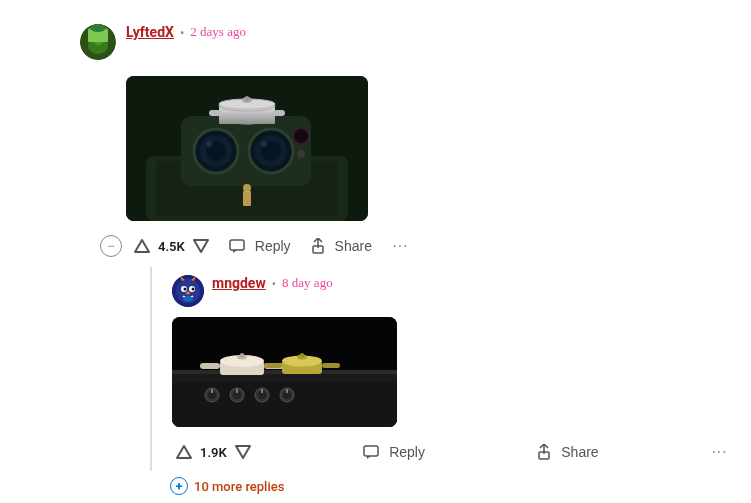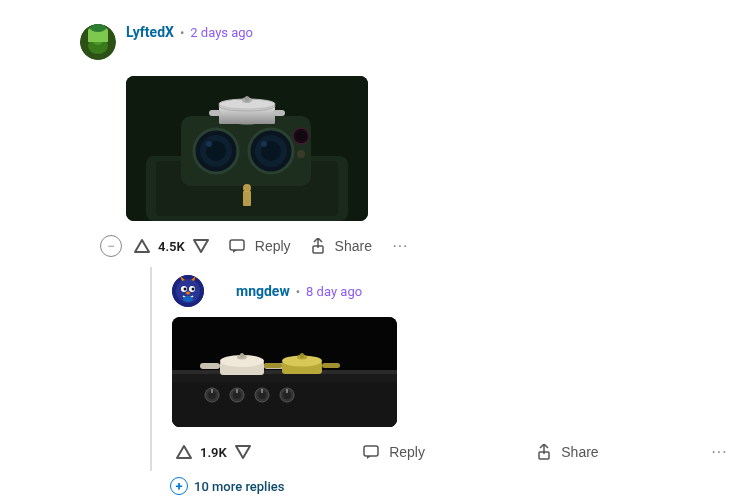--- a/index.html
+++ b/index.html
@@ -77,31 +77,33 @@
 
     .comment-header {
       display: flex;
       align-items: center;
       gap: 6px;
     }
 
     .username {
       font-weight: 700;
       font-size: 14px;
-      color: #0369a1;
+      color: #b91c1c;
+      text-decoration: underline;
     }
 
     .dot {
       color: #888;
       font-size: 13px;
     }
 
     .timestamp {
-      color: #8b5cf6;
+      color: #ec4899;
       font-size: 13px;
+      font-family: Liberation Serif, serif;
     }
 
     .post-image-container {
       margin: 8px 0 0 0;
       padding: 0 16px 0 126px;
     }
 
     .post-image {
       width: 242px;
       height: 145px;
@@ -188,23 +190,21 @@
     
     .nested-comment {
       margin-left: 60px;
       padding-left: 20px;
       border-left: 2px solid #ddd;
       margin-right: 16px;
     }
 
     .nested-comment-header {
       display: flex;
-      align-items: center;
       padding: 8px 0 4px 0;
-      gap: 24px;
     }
 
     .avatar-2 {
       width: 32px;
       height: 32px;
       border-radius: 50%;
       overflow: hidden;
       flex-shrink: 0;
       margin-right: 8px;
       font-size: 20px;
@@ -252,21 +252,21 @@
       border: 1.5px solid #0079d3;
       display: flex;
       align-items: center;
       justify-content: center;
       color: #0079d3;
       font-size: 13px;
       font-weight: 700;
     }
 
     .more-replies-text {
-      color: #0c4a6e;
+      color: #c2410c;
       font-size: 13px;
       font-weight: 500;
     }
 
     
     svg {
       display: inline-block;
       vertical-align: middle;
     }
   </style>

